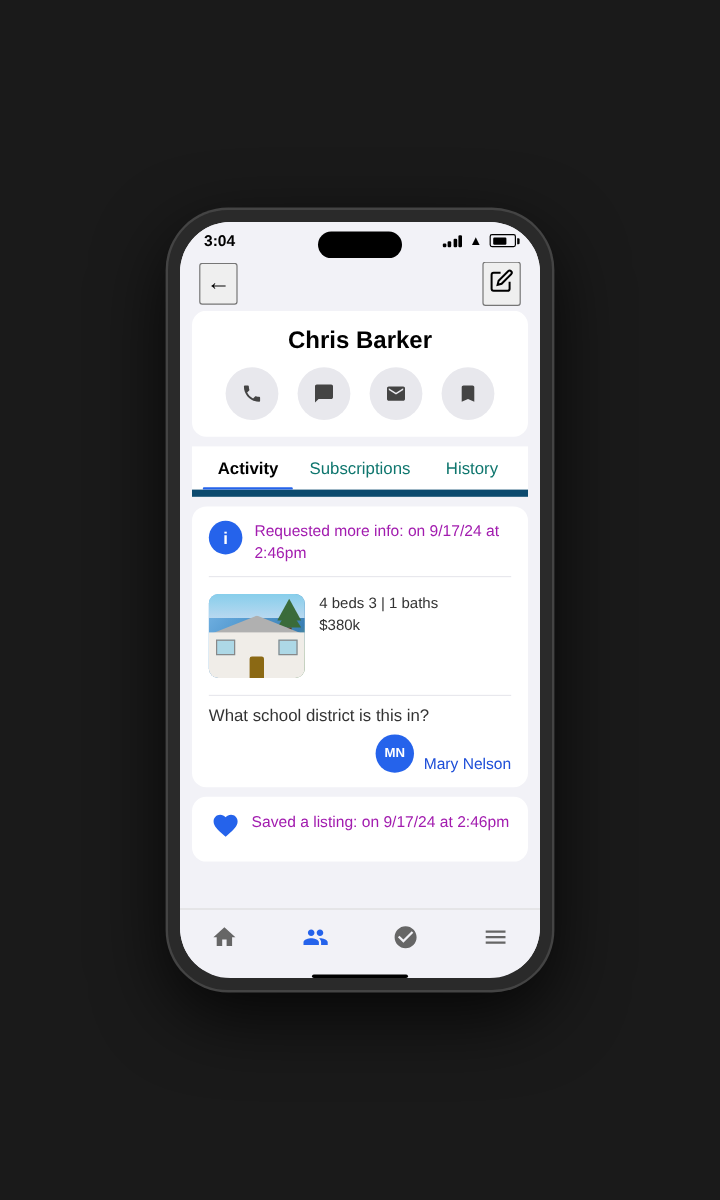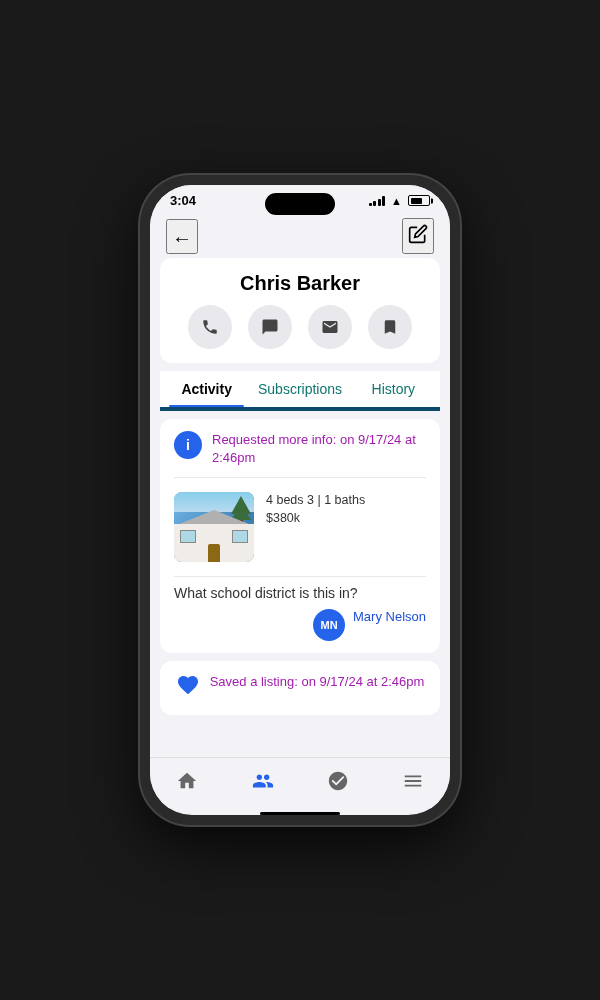--- a/index.html
+++ b/index.html
@@ -181,21 +181,21 @@
       color: #444;
     }
 
     
     .tabs {
       background: #fff;
       display: flex;
       margin: 0 10px 8px;
       border-radius: 0;
       flex-shrink: 0;
-      border-bottom: 4px solid #0c4a6e;
+      border-bottom: 6px solid #0c4a6e;
     }
 
     .tab {
       flex: 1;
       text-align: center;
       padding: 10px 4px;
       font-size: 14px;
       font-weight: 500;
       color: #0f766e;
       cursor: pointer;
@@ -306,21 +306,21 @@
     }
 
     .question-text {
       font-size: 14px;
       color: #333;
       margin: 6px 0 8px;
     }
 
     .agent-row {
       display: flex;
-      align-items: flex-start;
+      align-items: flex-end;
       justify-content: flex-end;
       gap: 8px;
     }
 
     .agent-avatar {
       width: 32px;
       height: 32px;
       border-radius: 50%;
       background: #2563eb;
       display: flex;

